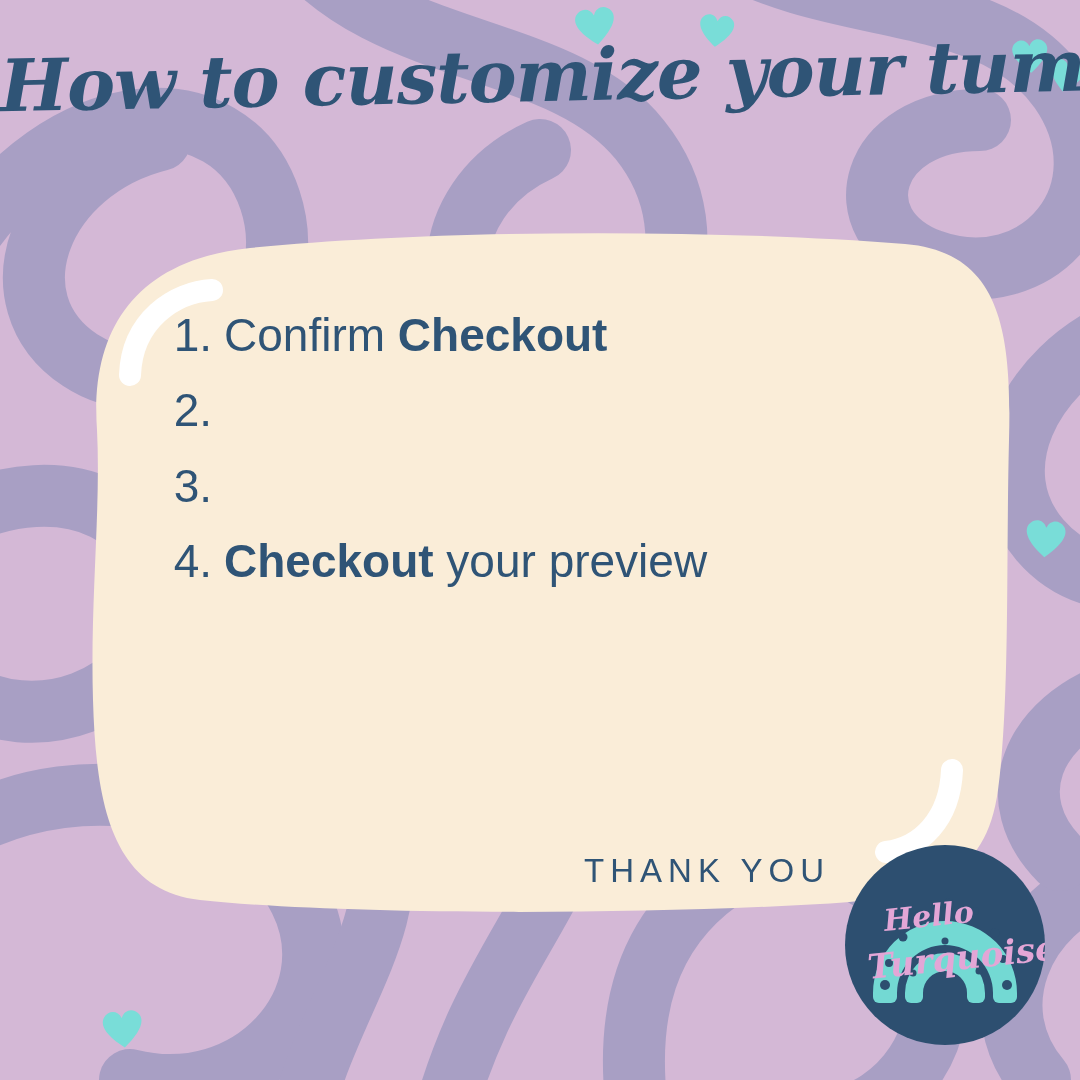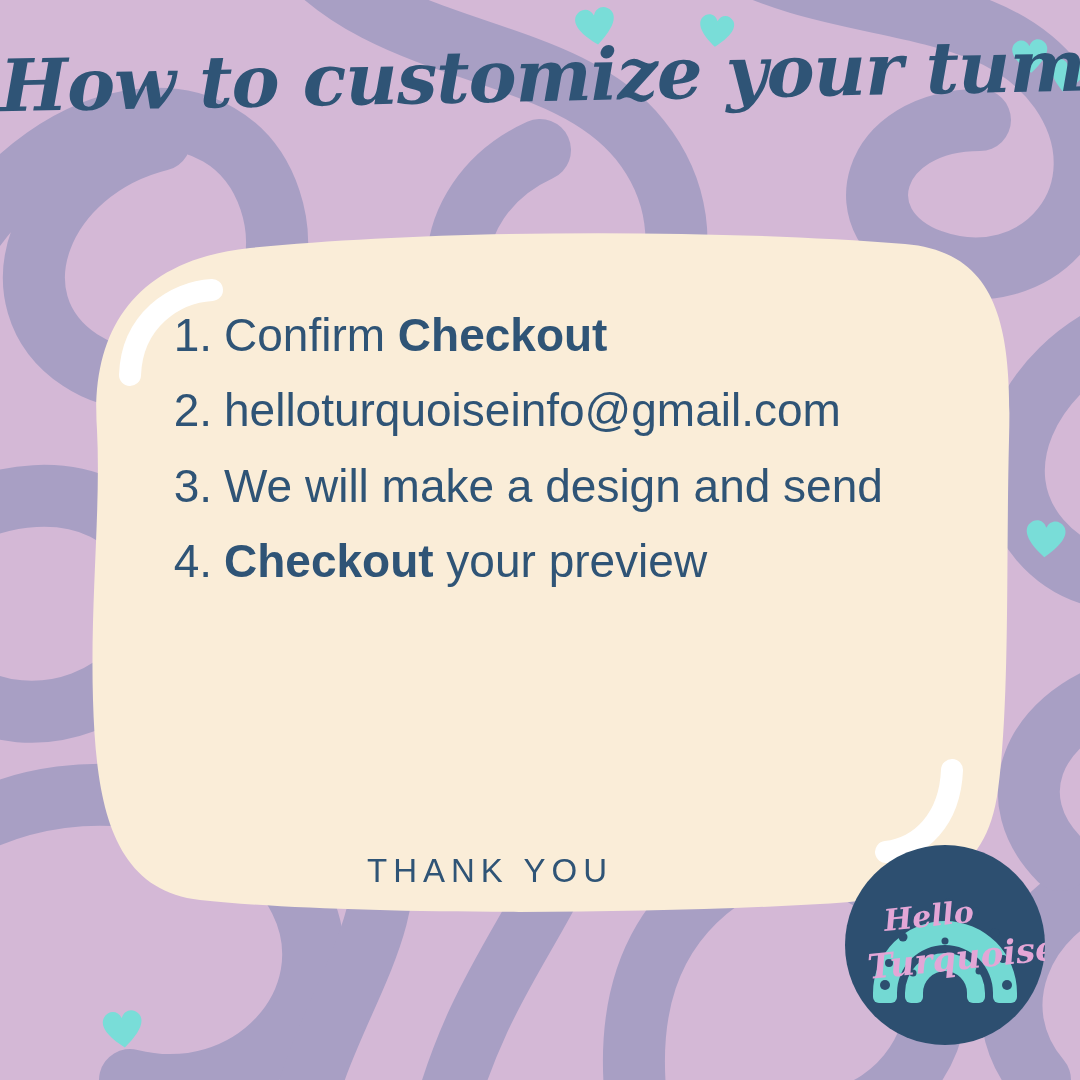--- a/index.html
+++ b/index.html
@@ -86,21 +86,21 @@
   }
   .step-text b {
     font-weight: 700;
   }
 
   .thanks {
     position: absolute;
     left: 0;
     top: 552px;
     width: 680px;
-    text-align: center;
+    text-align: right;
     color: #2f5476;
     font-size: 33px;
     font-weight: 400;
     letter-spacing: 6px;
   }
 
   
   .logo-wrap {
     position: absolute;
     left: 845px;
@@ -170,27 +170,25 @@
     <ol class="steps" id="steps-list">
         <li class="step">
           <span class="step-num">1.</span>
           <span class="step-text">
             <div><span>Confirm </span><b>Checkout</b></div>
           </span>
         </li>
         <li class="step">
           <span class="step-num">2.</span>
           <span class="step-text">
-            <div><span>helloturquoiseinfo@gmail.com</span></div>
           </span>
         </li>
         <li class="step">
           <span class="step-num">3.</span>
           <span class="step-text">
-            <div><span>We will make a design and send</span></div>
           </span>
         </li>
         <li class="step">
           <span class="step-num">4.</span>
           <span class="step-text">
             <div><b>Checkout</b><span> your preview</span></div>
           </span>
         </li>
       </ol>
     <div class="thanks">THANK YOU</div>

